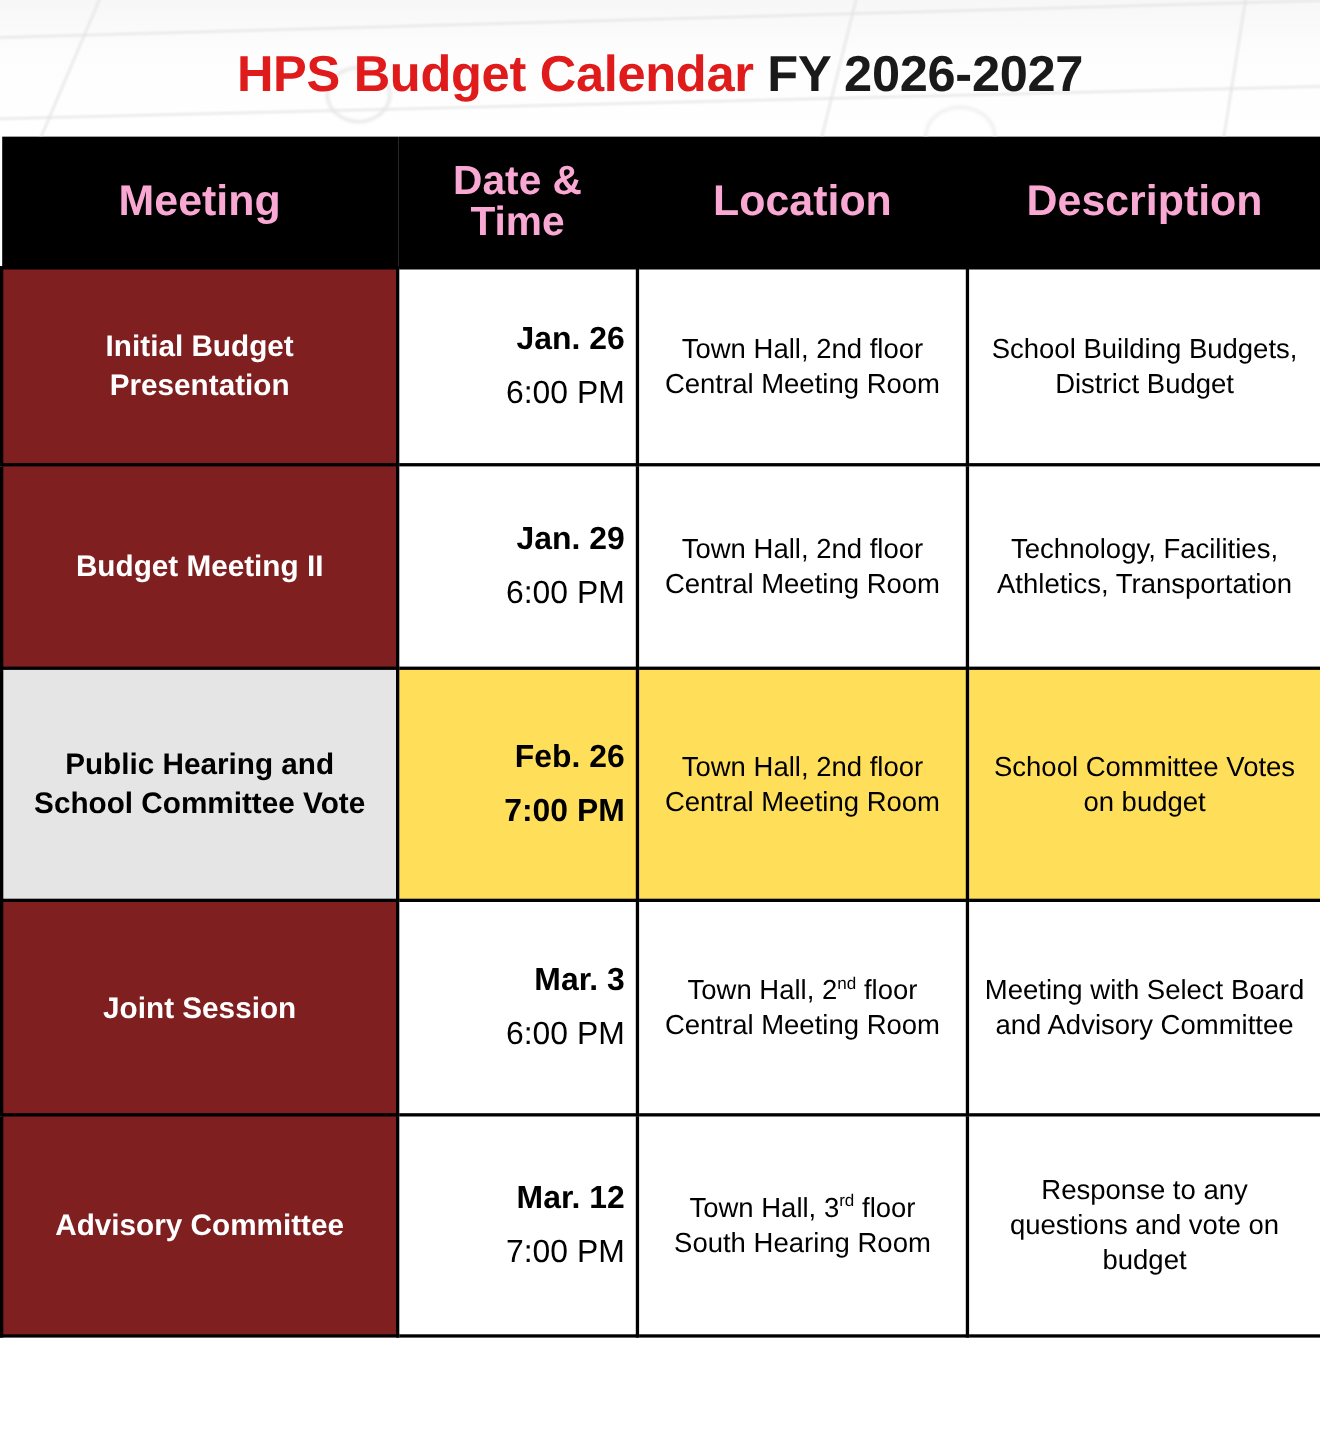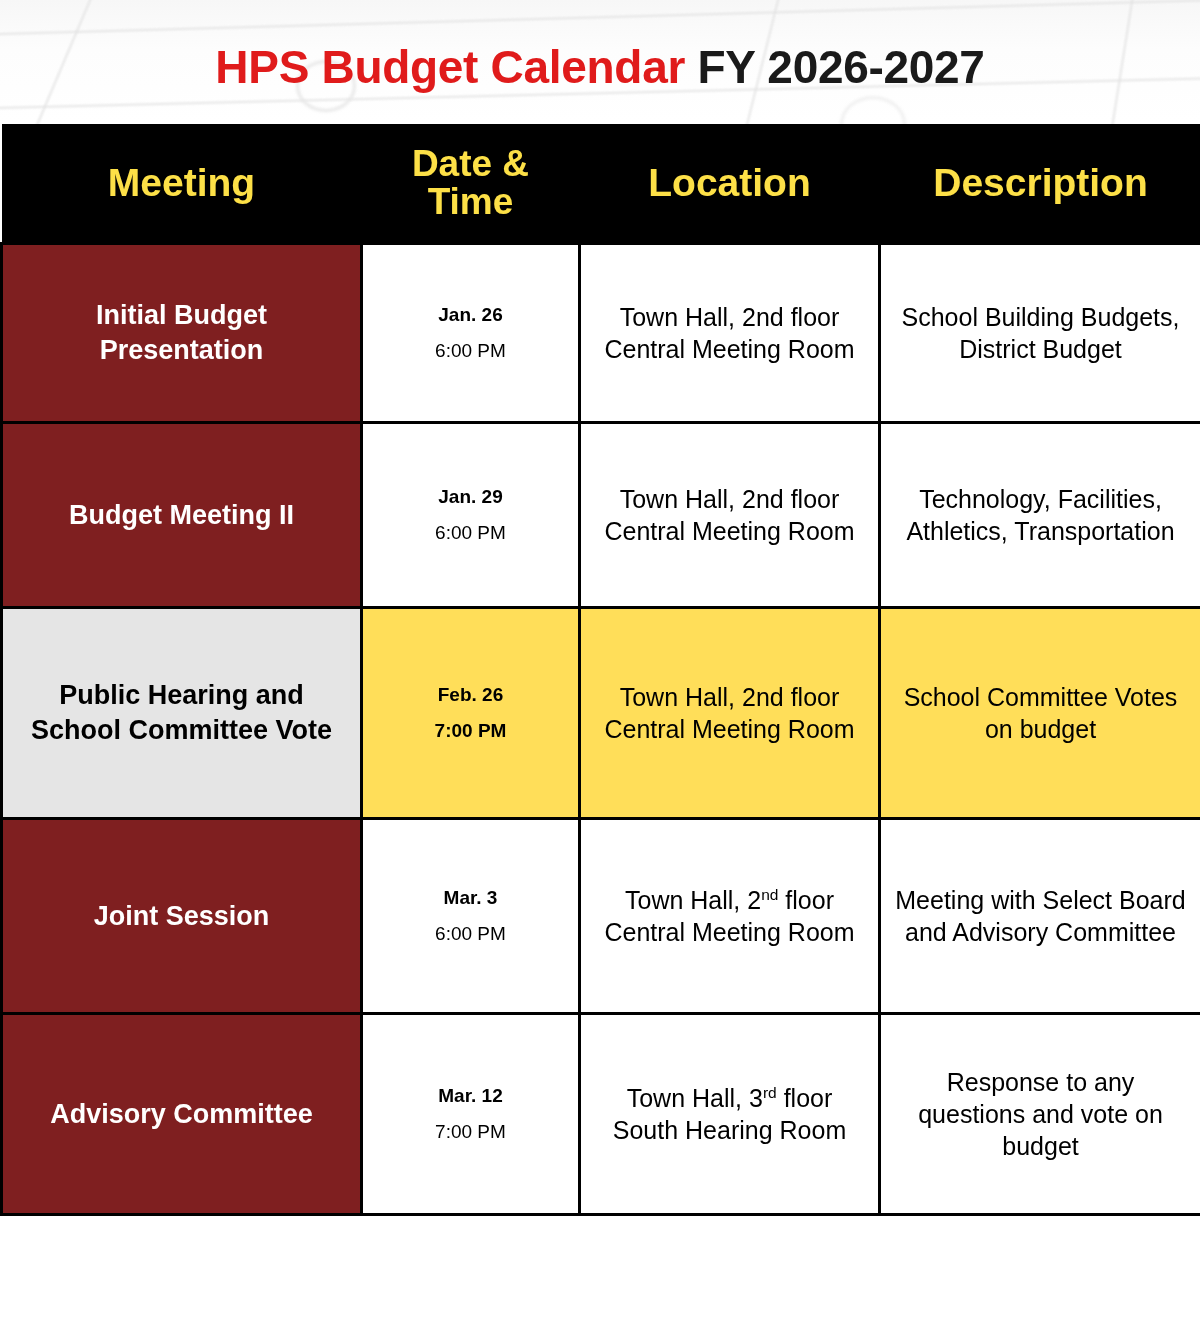--- a/index.html
+++ b/index.html
@@ -103,21 +103,21 @@
     border-collapse: collapse;
     table-layout: fixed;
   }
   .cal-table col.c-meeting  { width: 360px; }
   .cal-table col.c-date     { width: 218px; }
   .cal-table col.c-location { width: 300px; }
   .cal-table col.c-desc     { width: 322px; }
 
   thead th {
     background: #000000;
-    color: #fde047;
+    color: #f9a8d4;
     font-size: 39px;
     font-weight: bold;
     height: 118px;
     padding: 0 6px;
     text-align: center;
     vertical-align: middle;
     line-height: 1.02;
     border: none;
   }
   thead th.th-datetime { font-size: 37px; }
@@ -134,21 +134,22 @@
   td.cell-meeting {
     background: #7F1F20;
     color: #ffffff;
     font-size: 27px;
     font-weight: bold;
   }
   
   td.cell-date {
     background: #ffffff;
     color: #000000;
-    font-size: 19px;
+    font-size: 29px;
+    text-align: right;
   }
   td.cell-date .d-date { font-weight: bold; display: block; }
   td.cell-date .d-time { font-weight: normal; display: block; margin-top: 12px; }
 
   td.cell-location,
   td.cell-desc {
     background: #ffffff;
     color: #000000;
     font-size: 25px;
     font-weight: normal;

